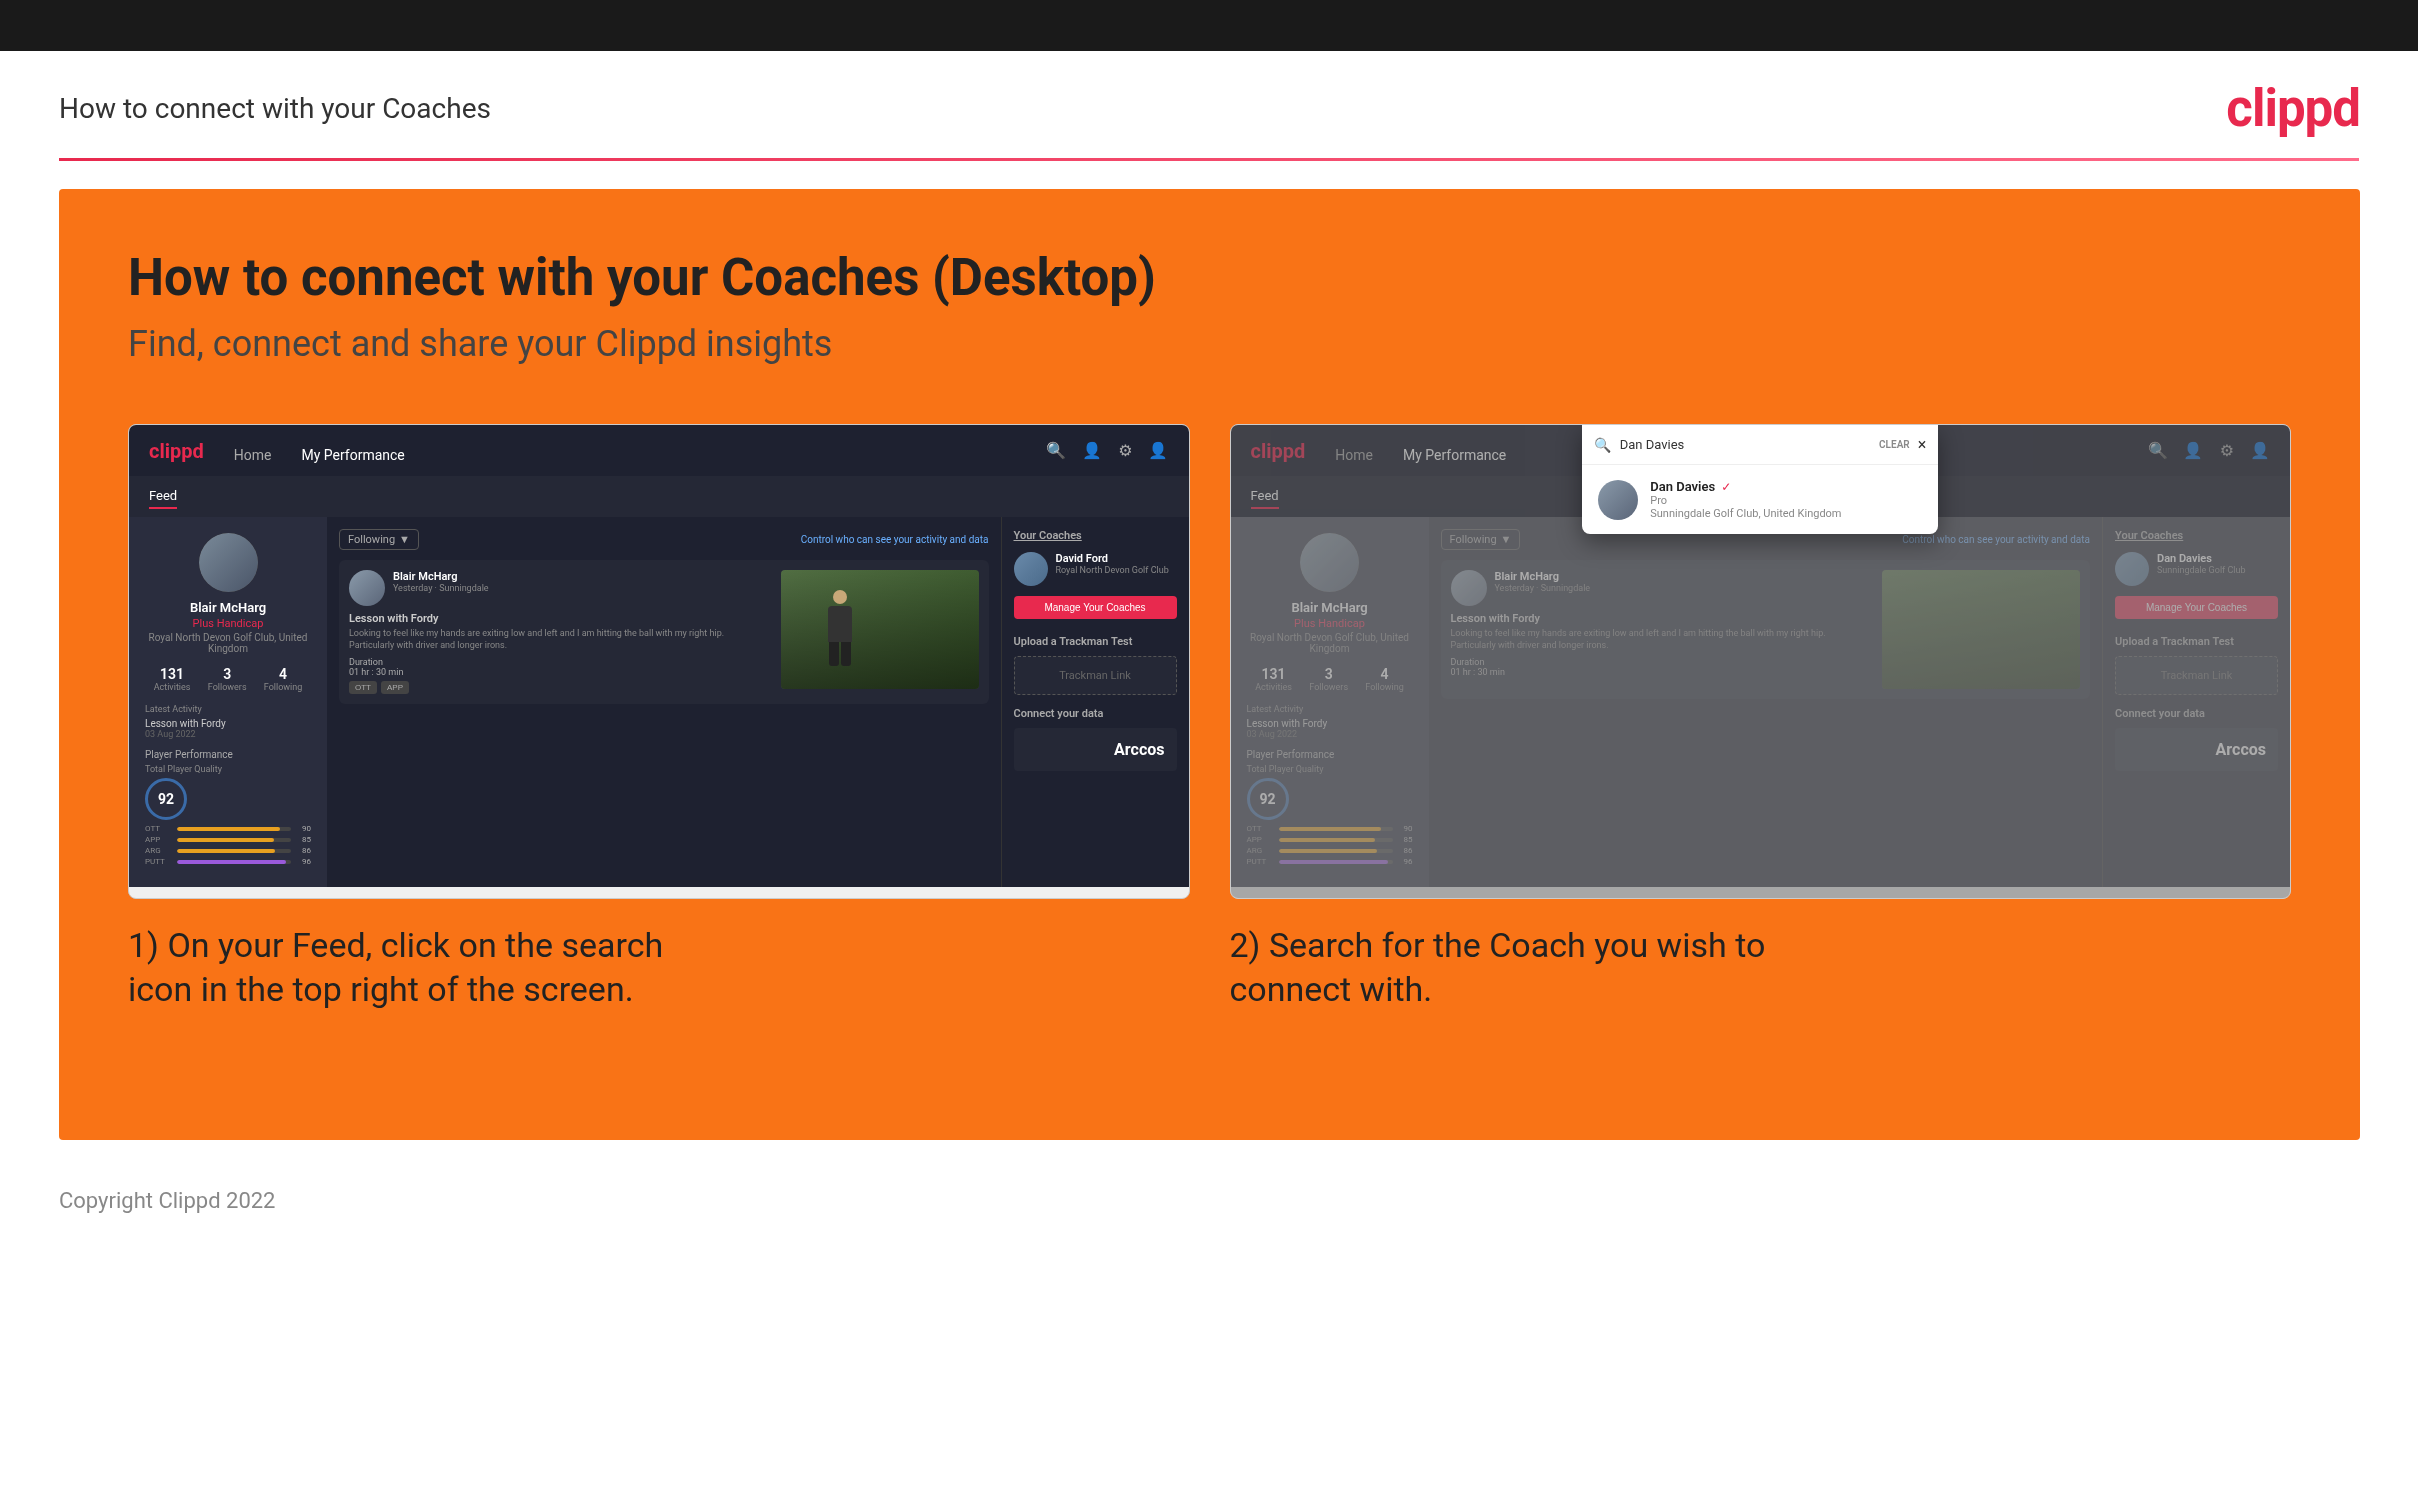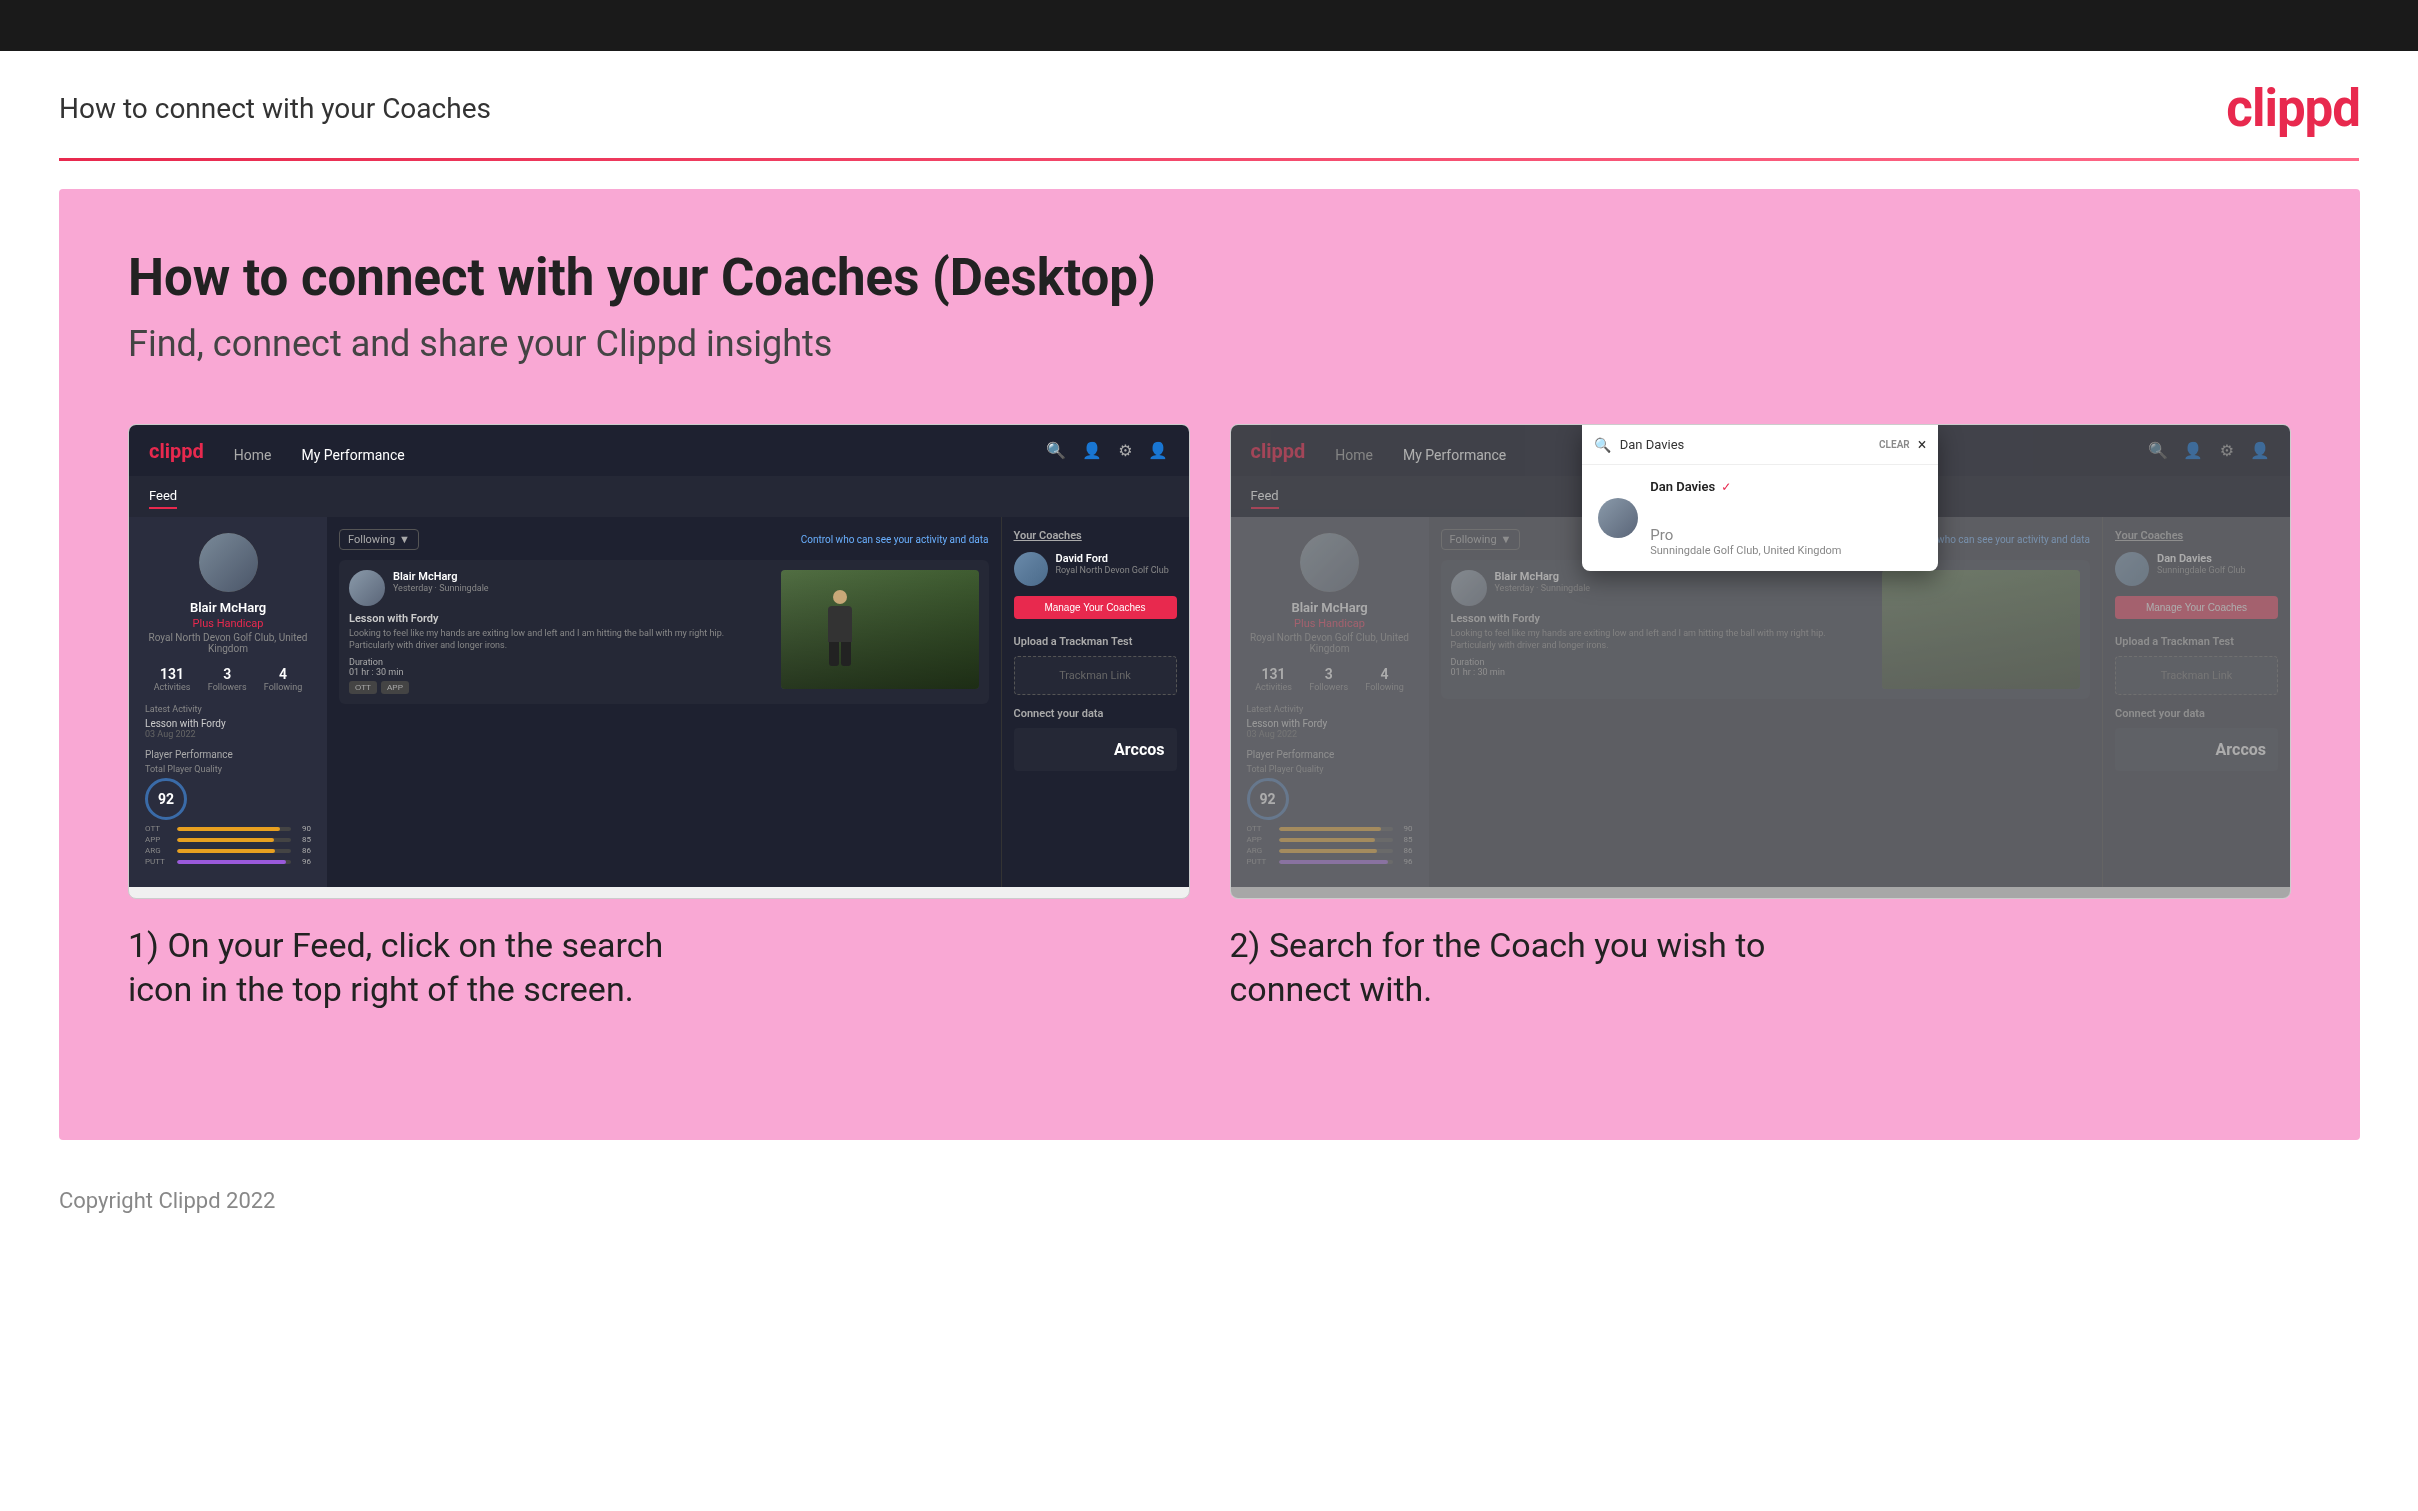--- a/index.html
+++ b/index.html
@@ -40,21 +40,21 @@
     
     .header-divider {
       height: 3px;
       background: linear-gradient(to right, #e8294e, #ff6b8a);
       width: calc(100% - 119px);
       margin: 0 59px;
     }
 
     
     .main-content {
-      background: #f9a8d4;
+      background: #f97316;
       margin: 28px 59px;
       padding: 59px 69px 79px 69px;
       border-radius: 4px;
     }
 
     .main-title {
       font-size: 51px;
       font-weight: 700;
       color: #222222;
       margin-bottom: 16px;
@@ -535,22 +535,21 @@
       flex-shrink: 0;
     }
     .search-result-info {}
     .search-result-name {
       color: #222;
       font-size: 13px;
       font-weight: 600;
     }
     .search-result-role {
       color: #888;
-      font-size: 15px;
-      margin-top: 32px;
+      font-size: 11px;
     }
     .search-result-club {
       color: #888;
       font-size: 11px;
     }
 
     
     .footer {
       padding: 20px 59px;
       color: #888888;

